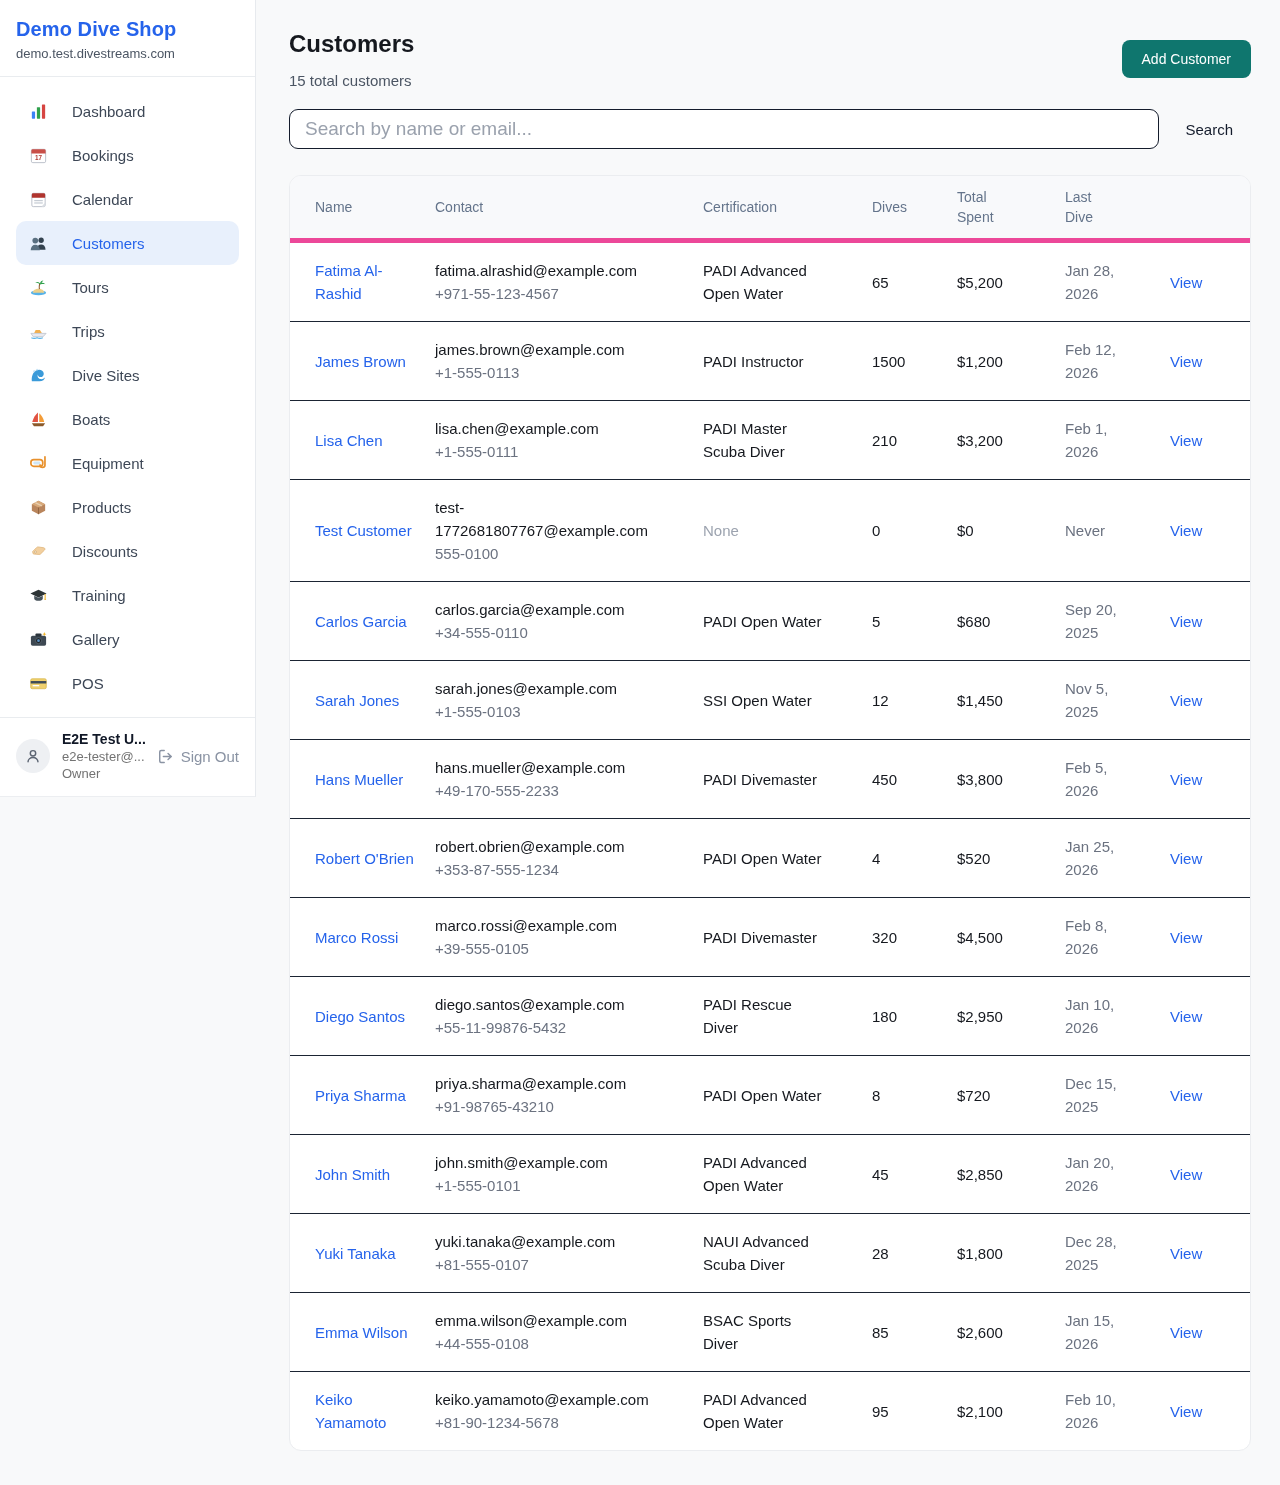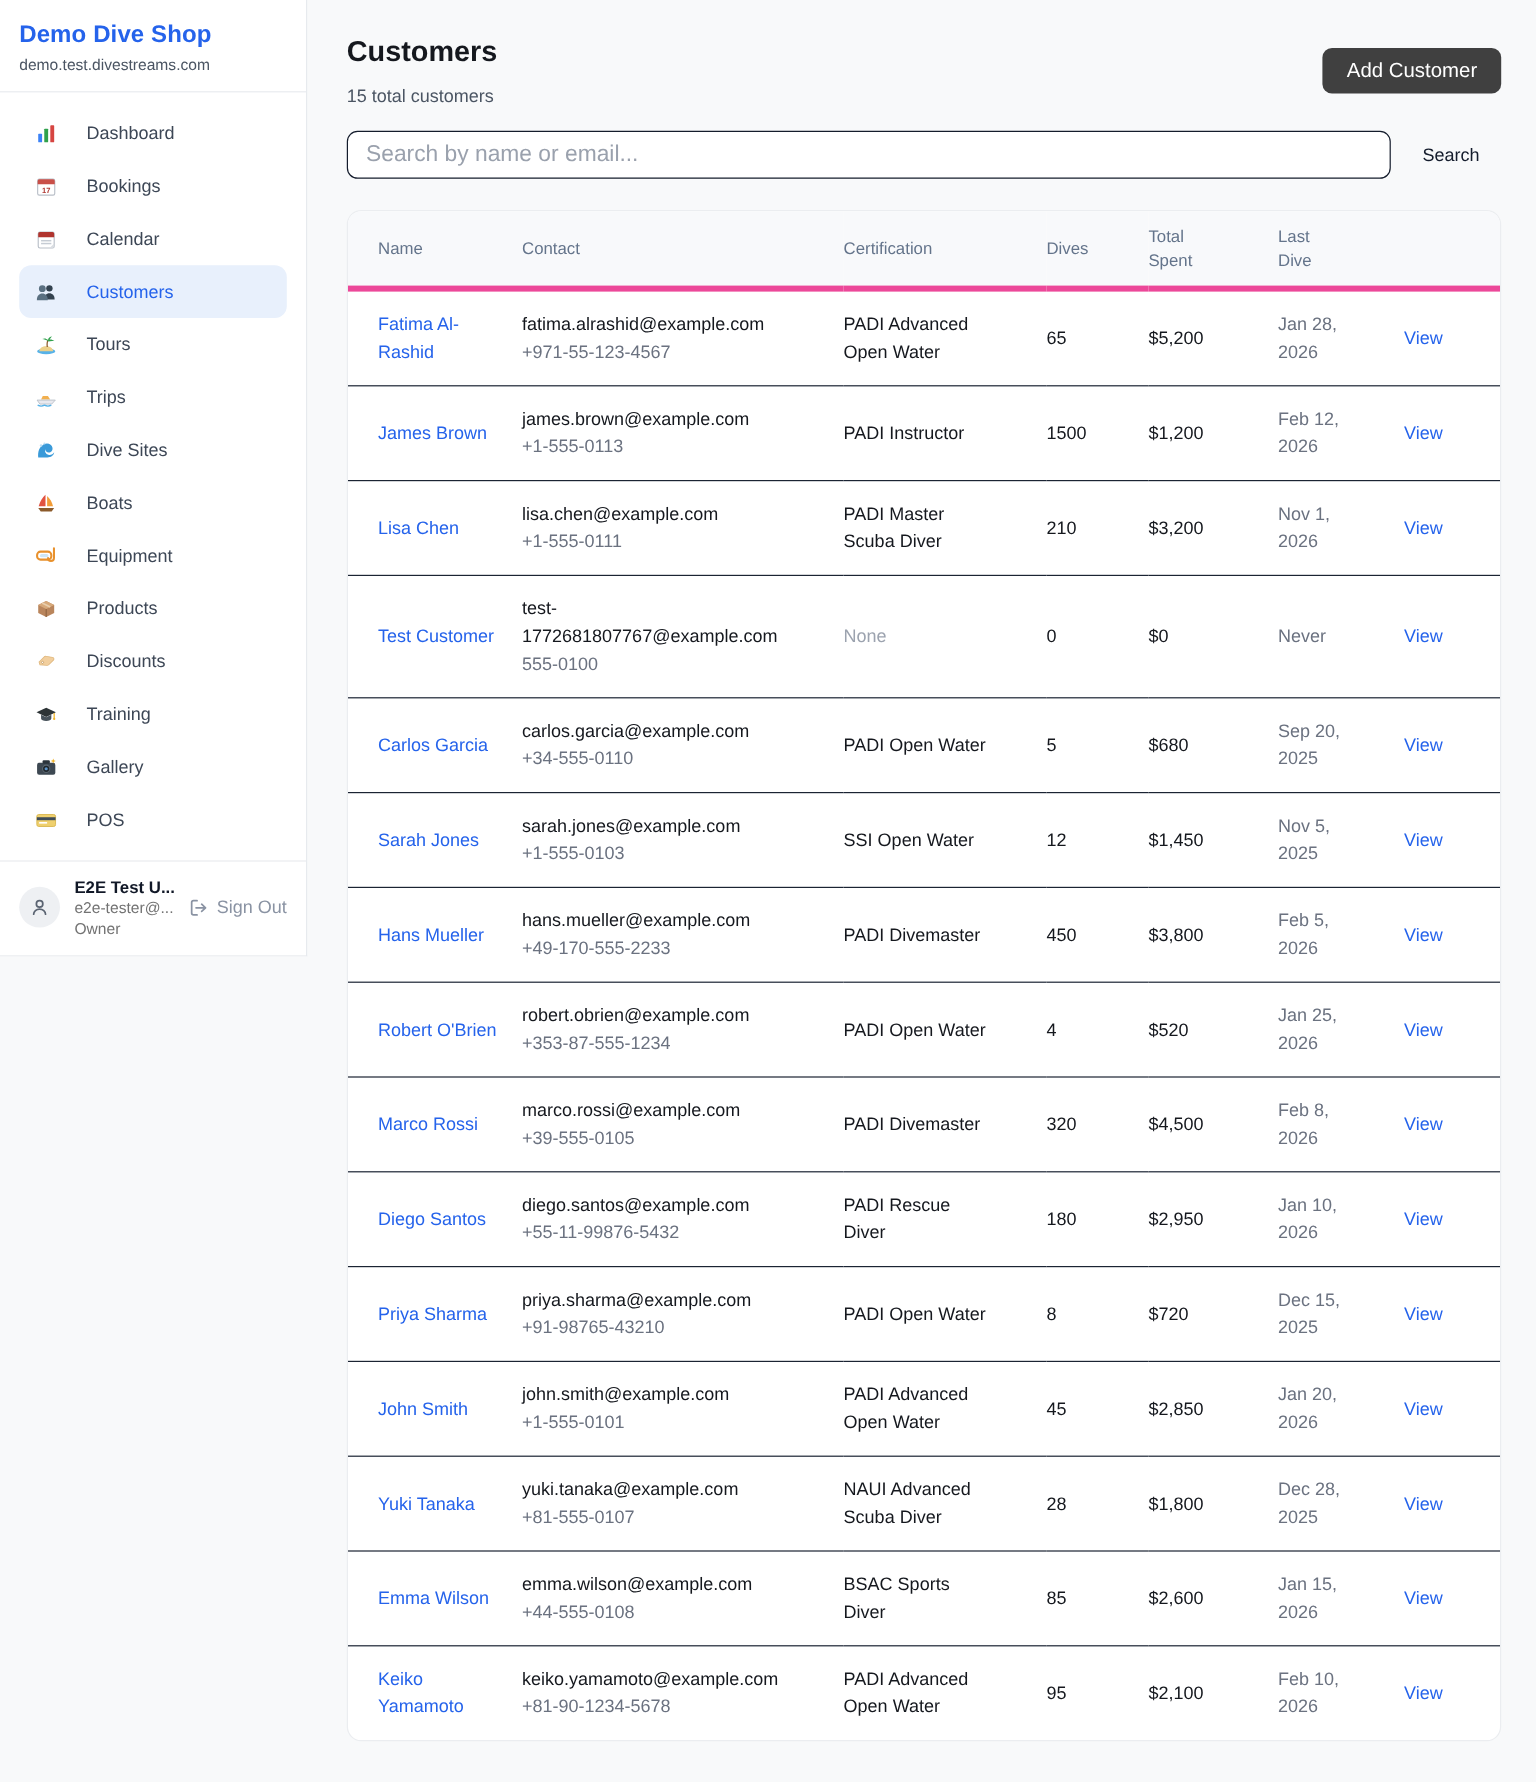--- a/index.html
+++ b/index.html
@@ -53,23 +53,23 @@
     font-family: inherit; padding: 0;
   }
 
   
   .main { flex: 1; padding: 30px 29px 0 33px; min-width: 0; }
   .page-header { display: flex; justify-content: space-between; align-items: flex-start; }
   .page-title { font-size: 24px; font-weight: 700; color: #15181e; }
   .page-subtitle { margin-top: 14px; font-size: 15px; color: #4b5563; }
   .add-btn {
     margin-top: 10px;
-    background: #404040; color: #ffffff;
+    background: #0f766e; color: #ffffff;
     border: none; border-radius: 8px; cursor: pointer;
-    font-size: 17px; font-weight: 500; font-family: inherit;
+    font-size: 14px; font-weight: 500; font-family: inherit;
     padding: 0 20px; height: 38px;
   }
   .search-row { display: flex; align-items: center; margin-top: 20px; }
   .search-input {
     flex: 1; height: 40px;
     border: 1px solid #141c2c; border-radius: 9px;
     padding: 0 15px; font-size: 19px; font-family: inherit;
     background: #ffffff; color: #111827; outline: none;
   }
   .search-input::placeholder { color: #9aa1ad; }
@@ -412,21 +412,21 @@
     <td><a class="name-link">Lisa Chen</a></td>
     <td>
       <span class="contact-inner">
         <div class="email">lisa.chen@example.com</div>
         <div class="phone">+1-555-0111</div>
       </span>
     </td>
     <td><span class="cert-inner">PADI Master Scuba Diver</span></td>
     <td><span>210</span></td>
     <td><span>$3,200</span></td>
-    <td><span class="lastdive-inner">Nov 1, 2026</span></td>
+    <td><span class="lastdive-inner">Feb 1, 2026</span></td>
     <td><a class="view-link">View</a></td>
   </tr>
 
   <tr>
     <td><a class="name-link">Test Customer</a></td>
     <td>
       <span class="contact-inner">
         <div class="email">test-1772681807767@example.com</div>
         <div class="phone">555-0100</div>
       </span>

